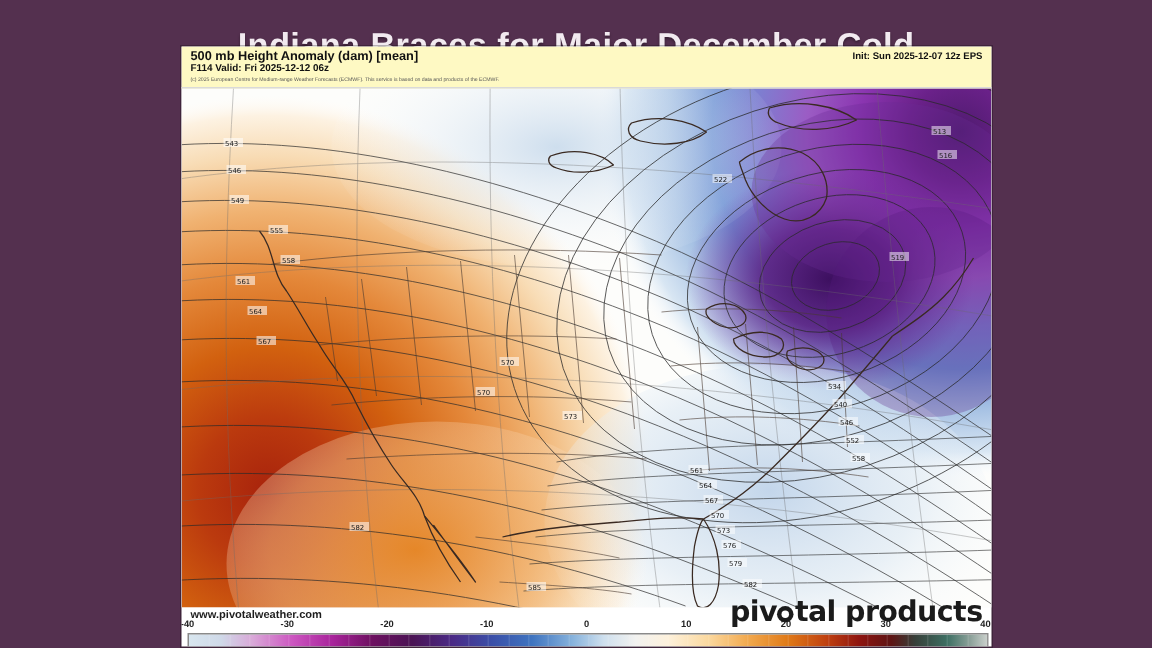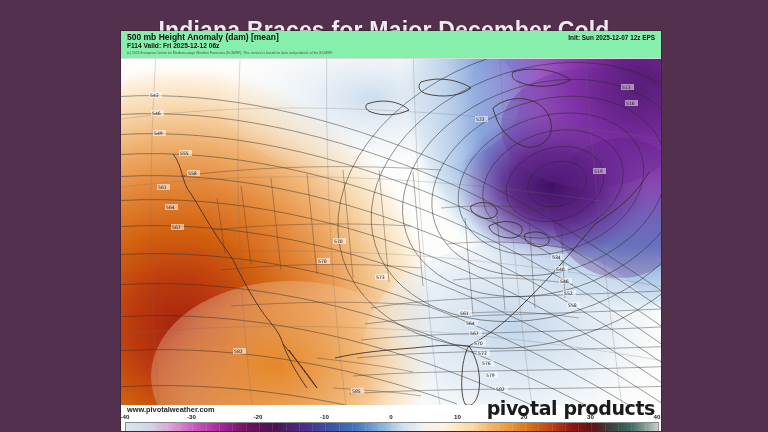--- a/index.html
+++ b/index.html
@@ -27,21 +27,21 @@
   .panel{
     position:absolute;left:121px;top:31px;width:540px;height:400px;
     background:#ffffff;
     overflow:hidden;
     box-shadow:0 0 0 1px rgba(0,0,0,.25);
   }
 
   
   .maphead{
     position:absolute;left:0;top:0;width:540px;height:27px;
-    background:#86efac;z-index:40;
+    background:#fef9c3;z-index:40;
     border-bottom:1px solid #d9d9d9;
     text-decoration:underline;
   }
   .mh-title{
     position:absolute;left:6px;top:1px;
     font-size:8.5px;font-weight:bold;color:#111;
     white-space:nowrap;
   }
   .mh-valid{
     position:absolute;left:6px;top:11px;

